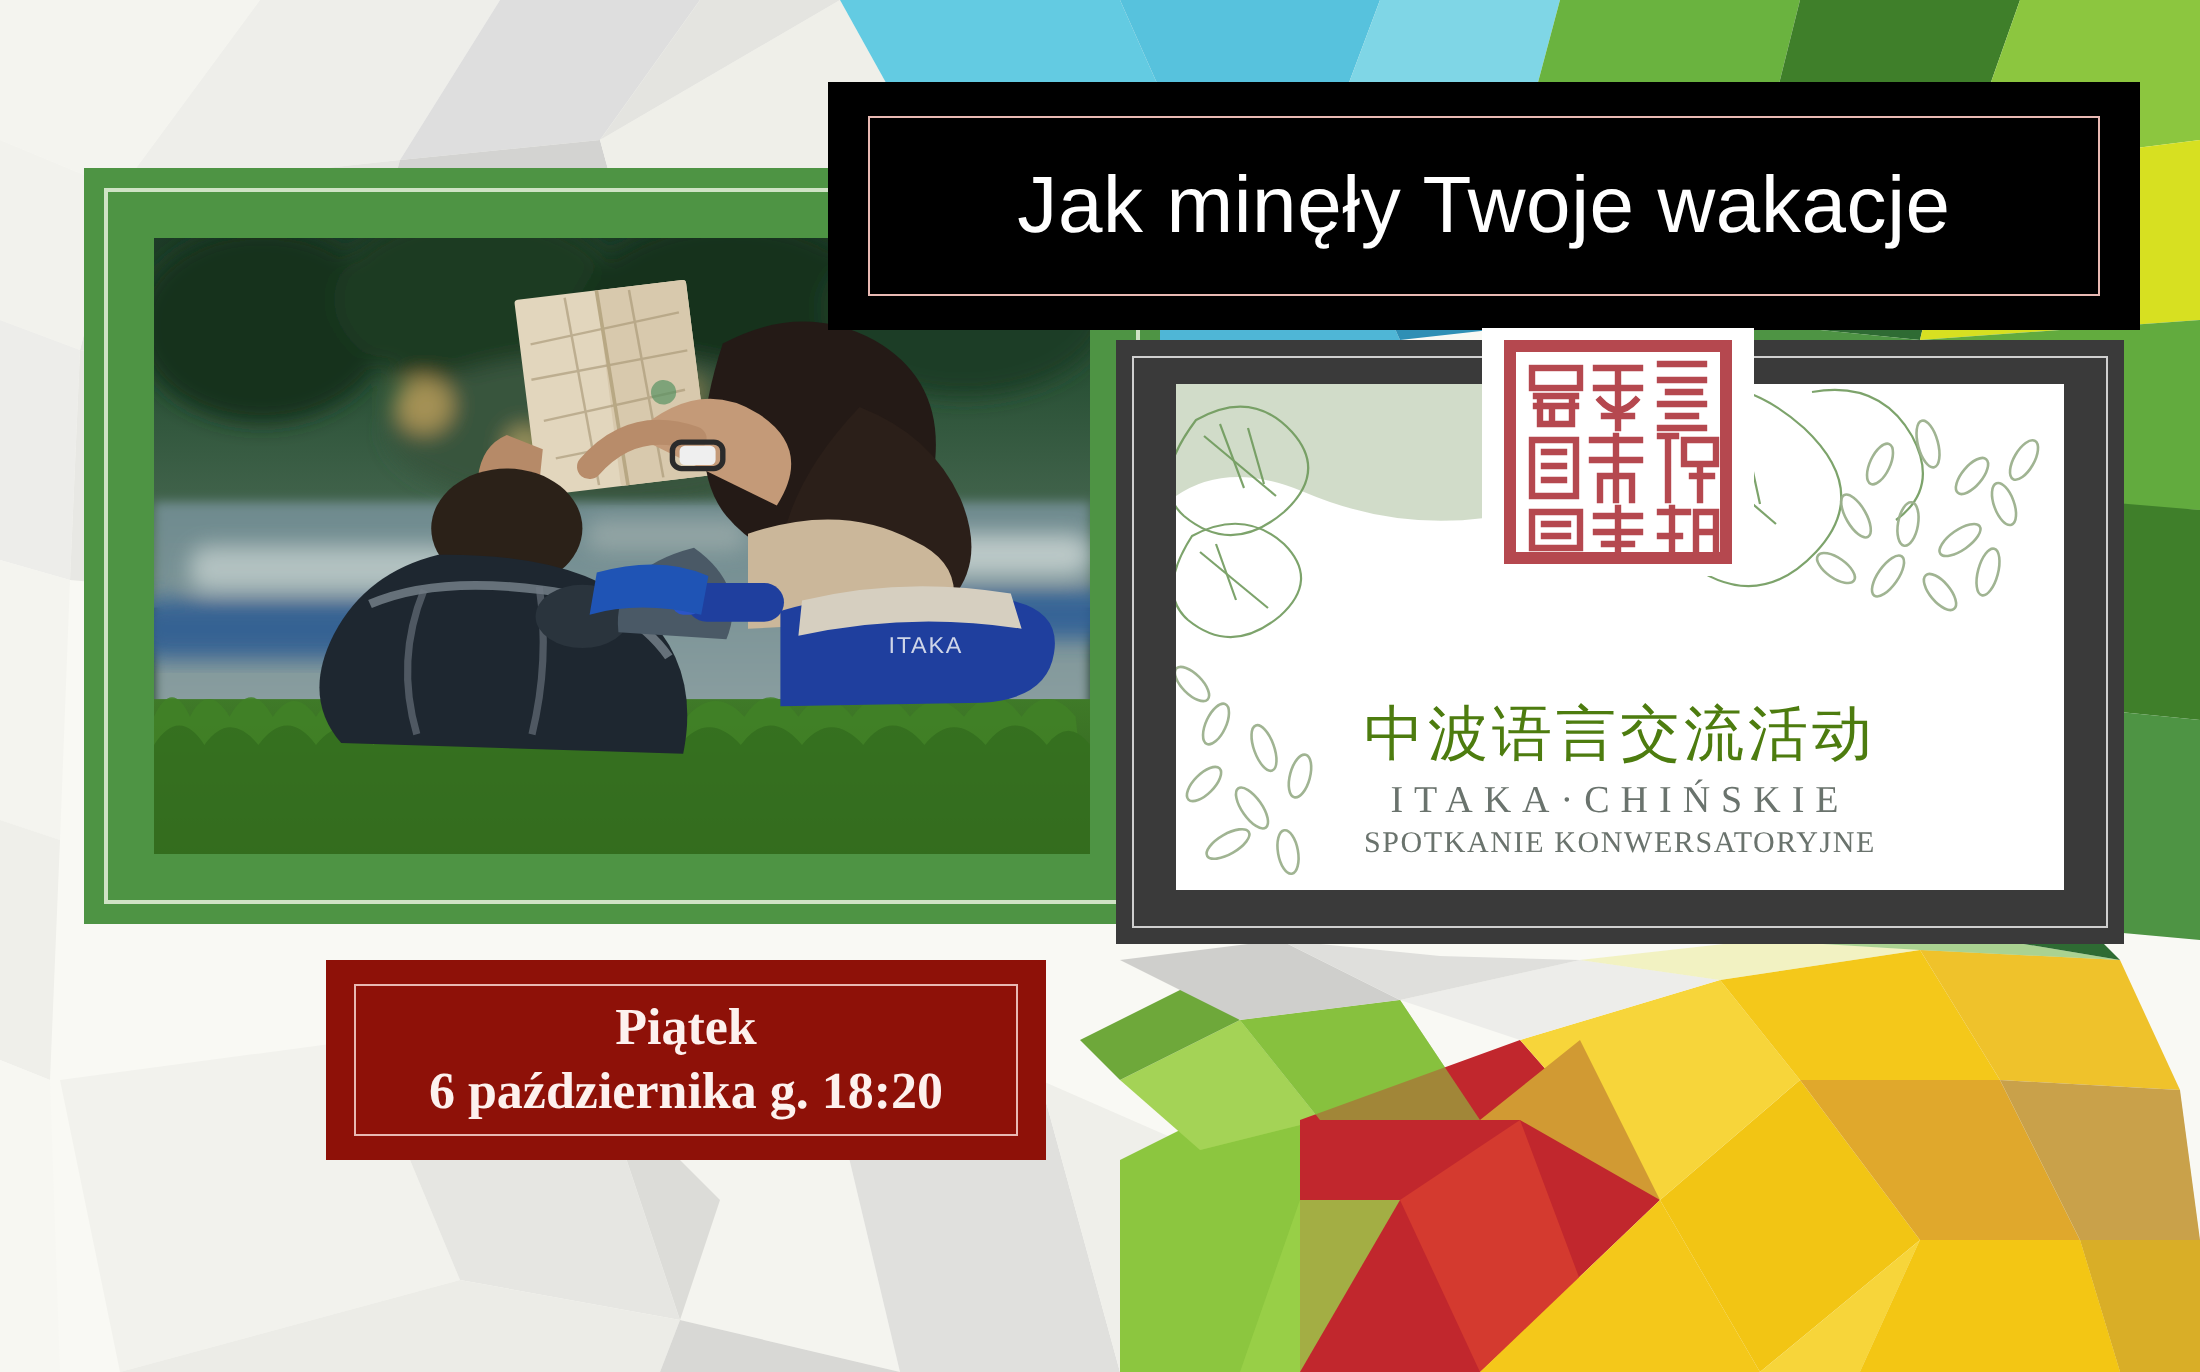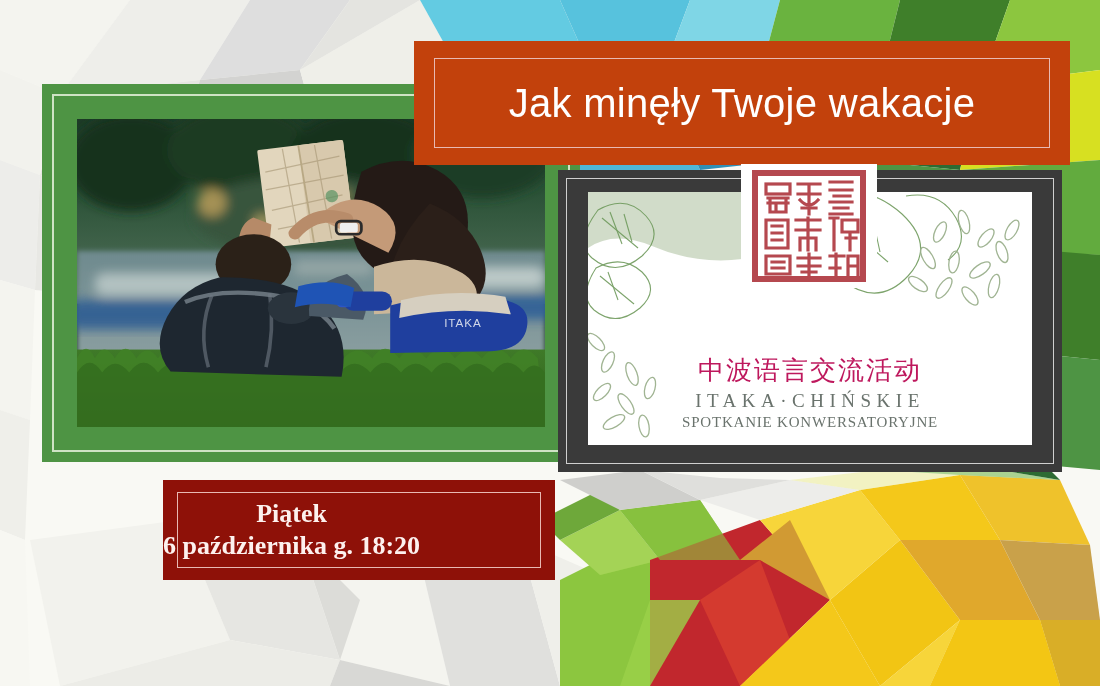--- a/index.html
+++ b/index.html
@@ -28,44 +28,44 @@
     padding:23px;
   }
   .photo{
     width:100%;height:100%;position:relative;overflow:hidden;background:#16331f;
   }
   .photo svg{display:block;width:100%;height:100%;}
 
   
   .title-banner{
     position:absolute;left:414px;top:41px;width:656px;height:124px;
-    background:#c2410c;
+    background:#000000;
     box-sizing:border-box;
     display:flex;align-items:center;justify-content:center;
   }
   .title-banner .inner{
     position:absolute;left:20px;top:17px;right:20px;bottom:17px;
     border:1.5px solid #e8b9b3;
   }
   .title-text{
     position:relative;z-index:2;
     color:#ffffff;
     font-family:"Liberation Sans", sans-serif;
     font-size:40px;
     font-weight:400;
     letter-spacing:0.3px;
     white-space:nowrap;
   }
 
   
   .date-banner{
-    position:absolute;left:163px;top:480px;width:392px;height:100px;
+    position:absolute;left:163px;top:480px;width:360px;height:100px;
     background:#8e1108;
     box-sizing:border-box;
-    display:flex;align-items:center;
+    display:flex;align-items:center;justify-content:center;
   }
   .date-banner .inner{
     position:absolute;left:14px;top:12px;right:14px;bottom:12px;
     border:1.5px solid #e8b9b3;
   }
   .date-text{
     position:relative;z-index:2;
     color:#fdf1ee;
     font-family:"Liberation Serif", serif;
     font-weight:700;
@@ -90,23 +90,23 @@
     background:#ffffff;overflow:hidden;
   }
   .card-white svg{position:absolute;left:0;top:0;width:100%;height:100%;}
   .card-copy{
     position:absolute;left:0;right:0;bottom:14px;
     text-align:center;
     color:#5d6660;
   }
   .cn-title{
     font-family:Liberation Sans, sans-serif;
-    font-size:26px;
+    font-size:30px;
     letter-spacing:2px;
-    color:#be185d;
+    color:#4d7c0f;
     line-height:1.2;
   }
   .pl-line1{
     font-family:"Liberation Serif", serif;
     font-size:19px;
     letter-spacing:5.5px;
     color:#6a736d;
     margin-top:4px;
   }
   .pl-line2{

